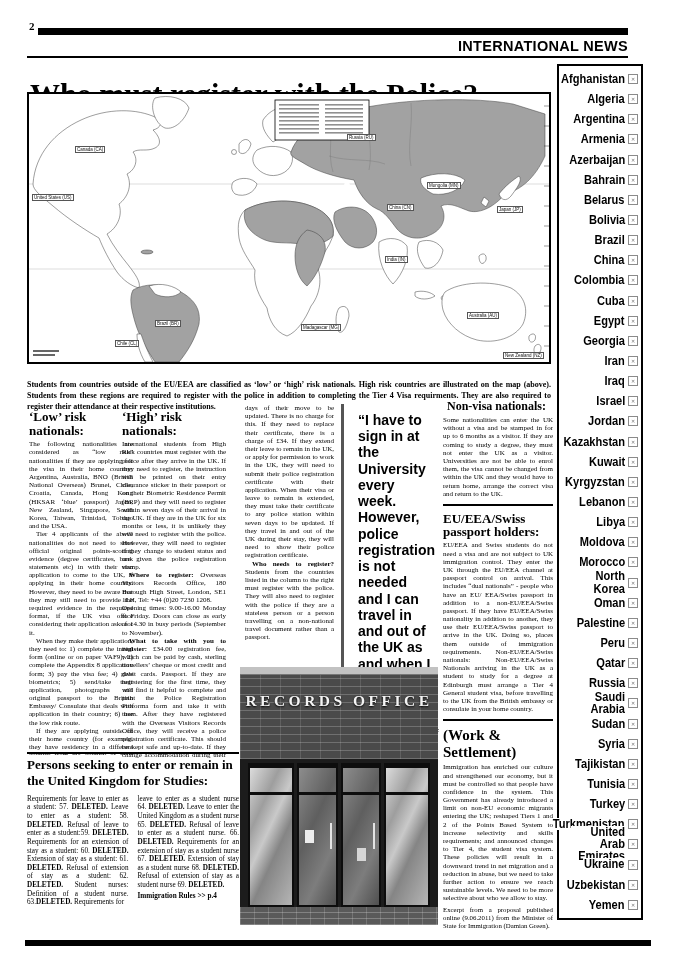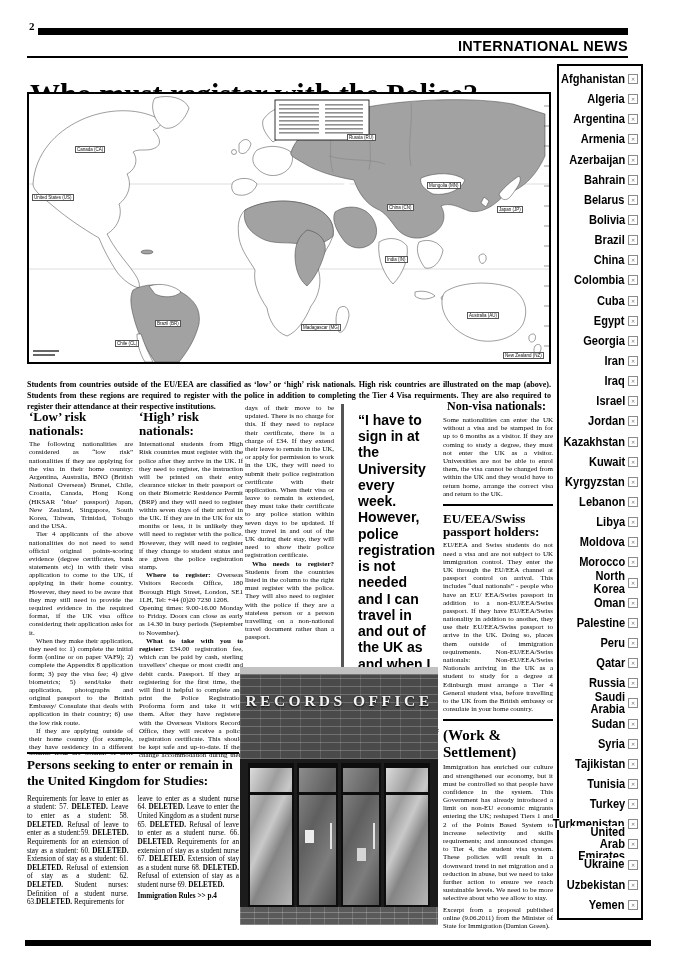--- a/index.html
+++ b/index.html
@@ -24,21 +24,21 @@
   #mapbox svg{display:block}
   .map-label{position:absolute;font:4.5px "Liberation Sans",sans-serif;background:#fff;border:.5px solid #555;padding:0 1px;white-space:nowrap;color:#111;line-height:1.2;z-index:3}
   #caption{left:27px;top:371px;width:524px;font-weight:bold;font-size:8px;line-height:1.4;text-align:justify}
 
   
   .col{position:absolute;overflow:hidden}
   .colhead{font-weight:bold;font-size:13px;margin:8px 0 3px;line-height:1.05}
   .bp{font-size:7px;line-height:1.17;text-align:justify;margin:0;text-indent:7px}
   .bp.ni{text-indent:0}
   #col-low{left:29px;top:402px;width:104px;height:353px}
-  #col-high{left:139px;top:402px;width:104px;height:357px}
+  #col-high{left:122px;top:402px;width:104px;height:357px}
   #col-cont{left:245px;top:404px;width:89px;height:258px}
 
   
   #quote{left:341px;top:404px;width:99px;border-left:3px solid #555;padding-left:6px;box-sizing:border-box}
   .qt{font-family:"Liberation Sans",sans-serif;font-weight:bold;font-size:14px;line-height:1.16;margin:8px}
   .qa{font-family:"Liberation Sans",sans-serif;font-size:9.5px;line-height:1.13;margin:3px 0 0}
 
   
   #col-right{left:443px;top:399px;width:110px;height:538px}
   .rh1{font-weight:bold;font-size:12px;margin:0 4px 2px}

